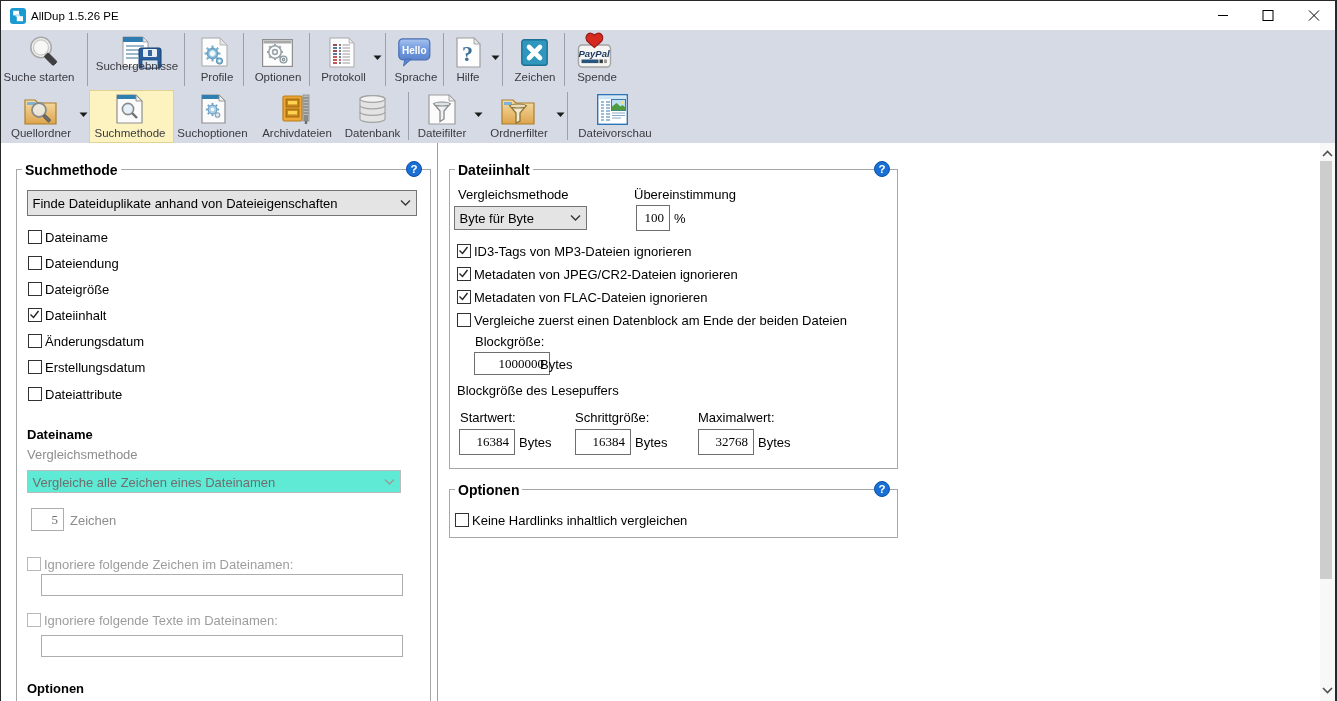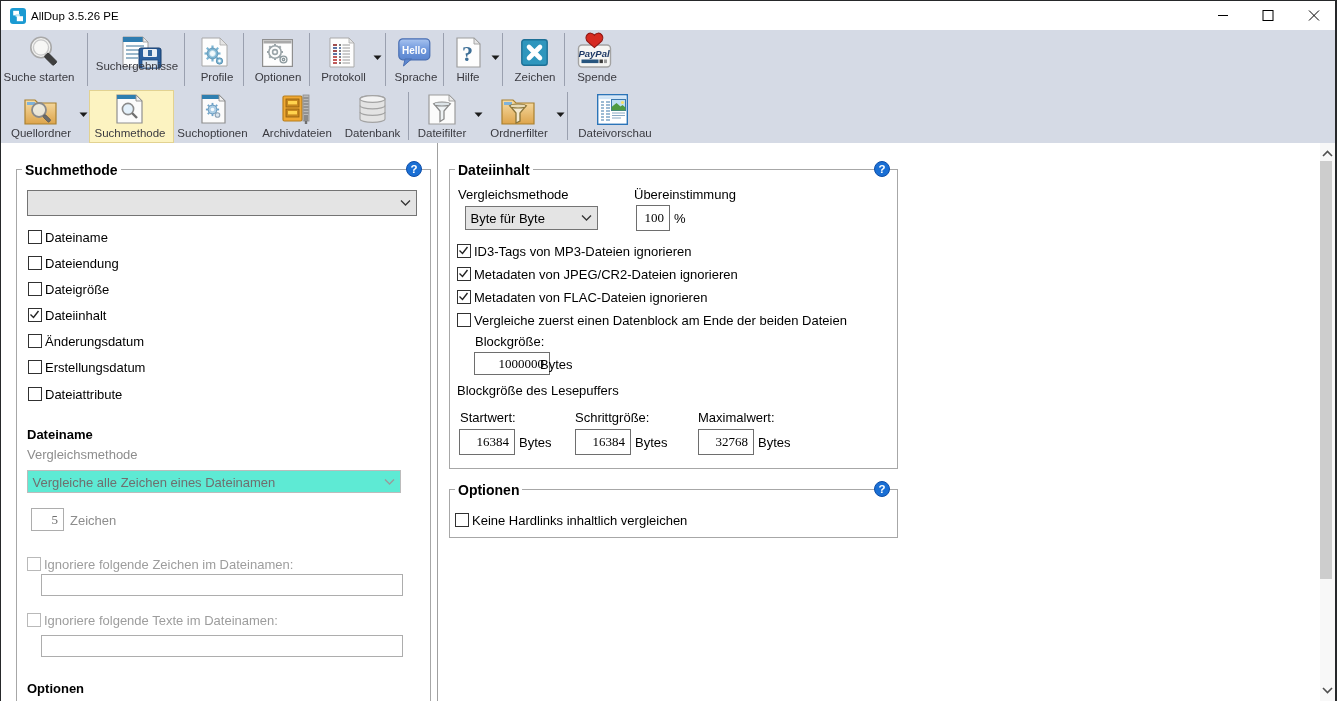--- a/index.html
+++ b/index.html
@@ -34,21 +34,21 @@
 </style>
 </head>
 <body>
 <div class="titlebar">
   <svg class="abs" style="left:9px;top:7px" width="16" height="16" viewBox="0 0 16 16">
     <rect x="0" y="0" width="16" height="16" rx="3" fill="#1b9ad2"></rect>
     <rect x="3.2" y="2.8" width="5.8" height="4.6" fill="#fff"></rect>
     <rect x="5.6" y="6.2" width="4.2" height="2.6" fill="#bfe4f2"></rect>
     <rect x="6.8" y="8.2" width="6.2" height="5" fill="#fff"></rect>
   </svg>
-  <div class="abs" style="left:30px;top:9px;font-size:11.5px">AllDup 3.5.26 PE</div>
+  <div class="abs" style="left:30px;top:9px;font-size:11.5px">AllDup 1.5.26 PE</div>
 
   <svg class="abs" style="left:1216px;top:0" width="12" height="29" viewBox="0 0 12 29">
       <line x1="1" y1="14.5" x2="11" y2="14.5" stroke="#000" stroke-width="1"></line>
     </svg>
   <svg class="abs" style="left:1261px;top:0" width="12" height="29" viewBox="0 0 12 29">
       <rect x="1" y="9.5" width="10" height="10" fill="none" stroke="#000" stroke-width="1"></rect>
     </svg>
   <svg class="abs" style="left:1307px;top:0" width="12" height="29" viewBox="0 0 12 29">
       <path d="M1 9.5 L11 19.5 M11 9.5 L1 19.5" stroke="#000" stroke-width="1" fill="none"></path>
     </svg>
@@ -353,20 +353,21 @@
 
 <div class="groupbox" style="left:16px;top:169px;width:415px;height:560px;border-bottom:0"></div>
 <div class="legend" style="left:22px;top:162px;font-size:14px">Suchmethode</div>
 <svg class="qicon" style="left:406px;top:161px" viewBox="0 0 16 16">
   <circle cx="8" cy="8" r="7.5" fill="#1a6fd4"></circle>
   <circle cx="8" cy="8" r="7.5" fill="none" stroke="#0d4da8" stroke-width="1"></circle>
   <text x="8" y="12.2" font-family="Liberation Sans" font-size="11.5" font-weight="bold" fill="#fff" text-anchor="middle">?</text>
 </svg>
 
 <div class="combo" style="left:27px;top:190px;width:390px;height:26px">
+  <div class="ctext">Finde Dateiduplikate anhand von Dateieigenschaften</div>
   <svg class="chev" width="11" height="7" viewBox="0 0 11 7">
       <path d="M1 1 L5.5 5.5 L10 1" fill="none" stroke="#343434" stroke-width="1.3"></path>
     </svg>
 </div>
 
 <div class="cb" style="left:28px;top:230px"></div>
 <div class="cblabel" style="left:45px;top:230px">Dateiname</div>
 <div class="cb" style="left:28px;top:256px"></div>
 <div class="cblabel" style="left:45px;top:256px">Dateiendung</div>
 <div class="cb" style="left:28px;top:282px"></div>
@@ -405,21 +406,21 @@
 
 <div class="groupbox" style="left:449px;top:169px;width:449px;height:300px"></div>
 <div class="legend" style="left:455px;top:162px;font-size:14px">Dateiinhalt</div>
 <svg class="qicon" style="left:874px;top:161px" viewBox="0 0 16 16">
   <circle cx="8" cy="8" r="7.5" fill="#1a6fd4"></circle>
   <circle cx="8" cy="8" r="7.5" fill="none" stroke="#0d4da8" stroke-width="1"></circle>
   <text x="8" y="12.2" font-family="Liberation Sans" font-size="11.5" font-weight="bold" fill="#fff" text-anchor="middle">?</text>
 </svg>
 <div class="abs" style="left:458px;top:187px">Vergleichsmethode</div>
 <div class="abs" style="left:634px;top:187px">Übereinstimmung</div>
-<div class="combo" style="left:465px;top:206px;width:133px;height:24px">
+<div class="combo" style="left:454px;top:206px;width:133px;height:24px">
   <div class="ctext">Byte für Byte</div>
   <svg class="chev" width="11" height="7" viewBox="0 0 11 7">
       <path d="M1 1 L5.5 5.5 L10 1" fill="none" stroke="#343434" stroke-width="1.3"></path>
     </svg>
 </div>
 <div class="inputbox" style="left:636px;top:205px;width:34px;height:26px">
     <span class="val">100</span>
   </div>
 <div class="abs" style="left:674px;top:211px">%</div>
 

